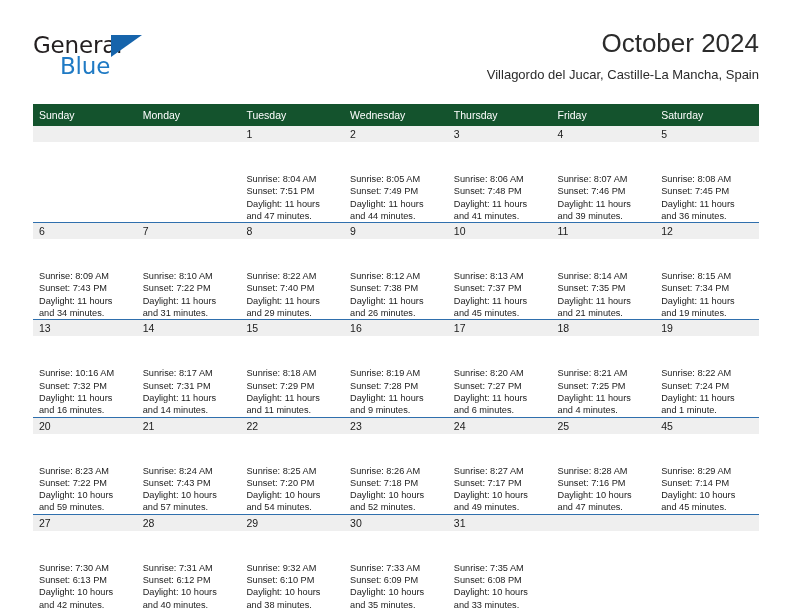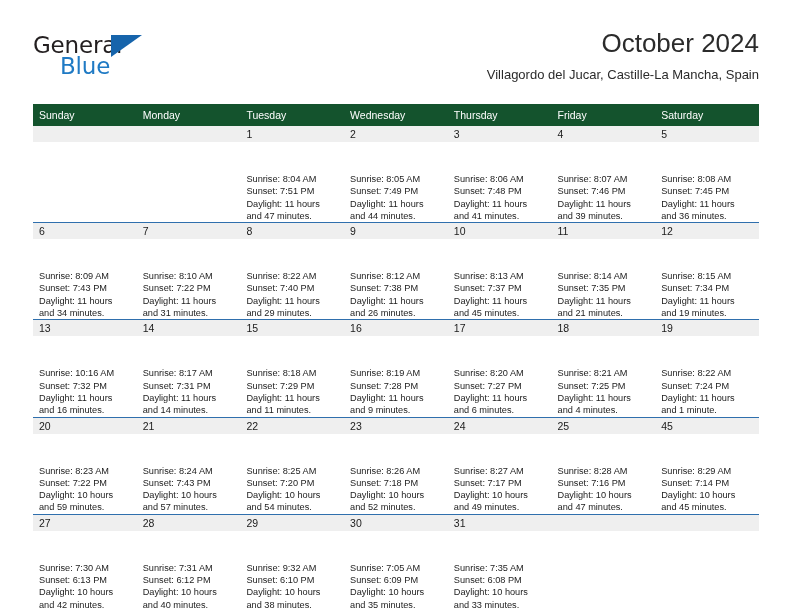--- a/index.html
+++ b/index.html
@@ -449,21 +449,21 @@
             <div class="cell-body">
               <div>Sunrise: 9:32 AM</div>
               <div>Sunset: 6:10 PM</div>
               <div>Daylight: 10 hours</div>
               <div>and 38 minutes.</div>
             </div>
           </td>
           <td>
             <div class="daynum-band">30</div>
             <div class="cell-body">
-              <div>Sunrise: 7:05 AM</div>
+              <div>Sunrise: 7:33 AM</div>
               <div>Sunset: 6:09 PM</div>
               <div>Daylight: 10 hours</div>
               <div>and 35 minutes.</div>
             </div>
           </td>
           <td>
             <div class="daynum-band">31</div>
             <div class="cell-body">
               <div>Sunrise: 7:35 AM</div>
               <div>Sunset: 6:08 PM</div>

